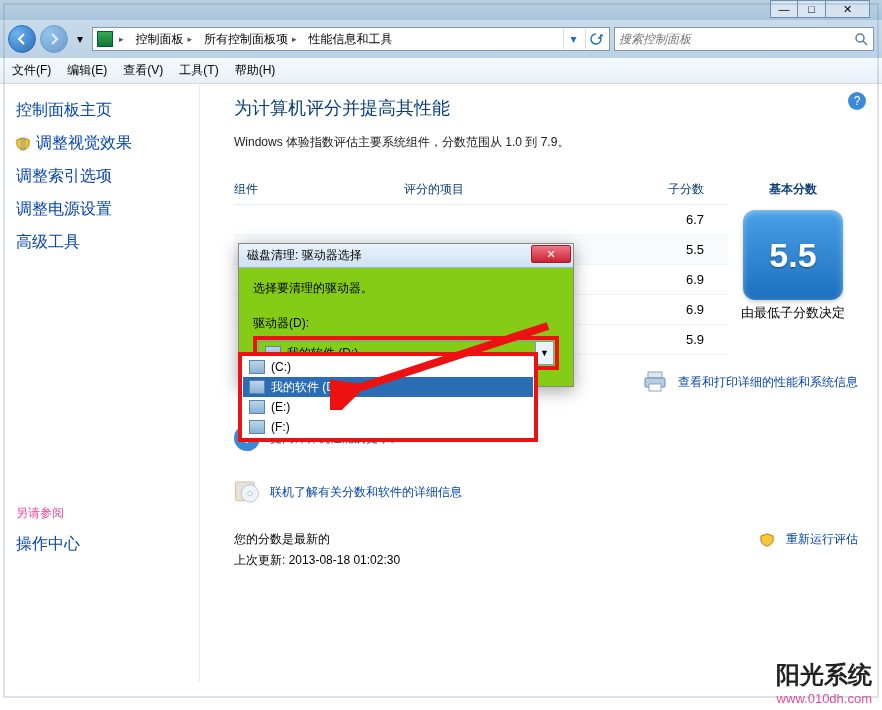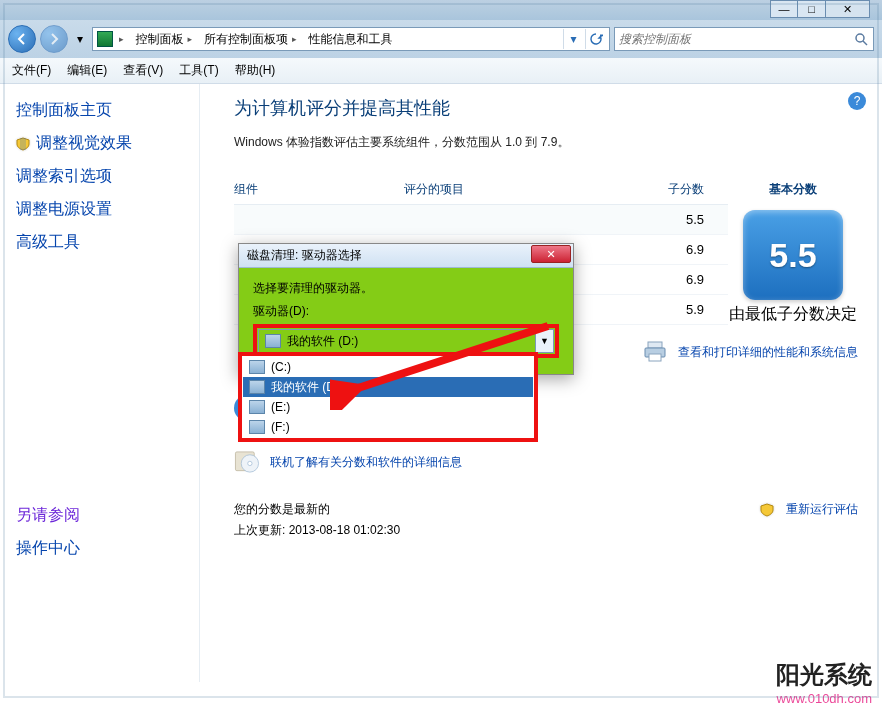--- a/index.html
+++ b/index.html
@@ -29,59 +29,59 @@
 
 .menubar { height:26px; background: linear-gradient(#f5f9fc,#e8f0f6); border-bottom:1px solid #d0dce8; display:flex; align-items:center; padding:0 6px; gap:4px; }
 .menu-item { padding: 4px 6px; cursor:pointer; }
 
 
 .content { display:flex; height: 598px; position:relative; }
 .sidebar { width:200px; background:#fff; border-right:1px solid #e6edf3; padding:10px 0 10px 16px; }
 .side-link { color:#0645ad; padding:6px 0; display:flex; align-items:center; gap:6px; font-size:16px; cursor:pointer; }
 .side-link .shield { width:14px; height:14px; }
 .side-sect { margin-top: 240px; }
-.side-header { color:#6d28d9; font-size:16px; padding:6px 0; }
+.side-header { color:#ec4899; font-size:12px; padding:6px 0; }
 
 .main { flex:1; padding: 12px 24px 12px 34px; position:relative; }
 .help-btn { position:absolute; right:16px; top:8px; width:18px; height:18px; border-radius:50%; background:#3b8ad9; color:#fff; display:flex; align-items:center; justify-content:center; font-size:12px; cursor:pointer; }
 .page-title { color:#0a3f78; font-size:18px; margin-bottom:14px; }
 .page-desc { color:#222; font-size:12px; margin-bottom:24px; }
 
 .score-grid { display:flex; gap:0; align-items:flex-start; }
 .score-left { flex:1; }
 .t-head { display:flex; font-weight:normal; color:#0a3f78; border-bottom:1px solid #e6edf3; padding:6px 0; }
 .col-comp { width:170px; }
 .col-item { flex:1; }
 .col-sub { width:70px; text-align:right; padding-right:24px; }
 .t-row { display:flex; align-items:center; height:30px; border-bottom:1px solid #f0f4f8; }
 .t-row .col-sub { font-size:13px; }
 .t-row.highlight { background:#f8fbfc; }
 .score-big-cell { width:130px; text-align:center; }
 .big-label { font-weight:bold; color:#0a3f78; padding:6px 0; }
 .big-tile { width:100px; height:90px; margin:6px auto 4px; border-radius:12px; background: linear-gradient(#4aa0e6,#1d6fbf); display:flex; align-items:center; justify-content:center; box-shadow: inset 0 2px 6px rgba(255,255,255,.4), 0 2px 4px rgba(0,0,0,.2); }
 .big-tile span { color:#fff; font-size:34px; font-weight:bold; text-shadow:0 1px 2px rgba(0,0,0,.4); }
-.big-caption { font-size:16px; }
+.big-caption { font-size:13px; }
 
 .info-row { display:flex; align-items:center; gap:10px; margin: 14px 0 0; }
 .info-row .ico { width:26px; height:26px; display:flex; align-items:center; justify-content:center; }
 .printer-ico svg { width:24px; height:22px; }
 .q-ico { width:26px; height:26px; border-radius:50%; background:#3b8ad9; color:#fff; display:flex; align-items:center; justify-content:center; font-size:16px; }
 .info-row a { color:#0645ad; cursor:pointer; }
 .disc-ico { width:36px; height:36px; }
 
 .status { margin-top:26px; font-size:12px; }
 .status .line2 { margin-top:4px; }
 .rerun { float:right; display:flex; align-items:center; gap:12px; color:#0645ad; cursor:pointer; }
 
 
 .dialog { position:absolute; left:238px; top:243px; width:336px; background:#84cc16; border:1px solid #888; box-shadow: 0 4px 16px rgba(0,0,0,.35); z-index: 20; }
 .dlg-title { height:24px; background: linear-gradient(#eaf2fb,#cfe1f3); border-bottom:1px solid #9fb9d4; display:flex; align-items:center; padding:0 4px 0 8px; font-size:12px; position:relative; }
 .dlg-close { position:absolute; right:2px; top:1px; width:40px; height:18px; background: linear-gradient(#e78,#c23); border:1px solid #922; border-radius:2px; display:flex; align-items:center; justify-content:center; color:#fff; font-size:11px; cursor:pointer; }
 .dlg-body { padding: 12px 14px 16px; }
-.dlg-label { margin-bottom:6px; }
+.dlg-label { margin-bottom:18px; }
 .dlg-driveslabel { margin-bottom:4px; }
 .combo { height:24px; border:1px solid #7a9ab8; display:flex; align-items:center; position:relative; }
 .combo .sel { flex:1; display:flex; align-items:center; gap:6px; padding:0 6px; }
 .drive-icon { width:16px; height:14px; background: linear-gradient(#bcd4ea,#8ab1d4); border:1px solid #5c85aa; }
 .combo-dd { width:18px; height:22px; background: #eaf2fb; border-left:1px solid #7a9ab8; display:flex; align-items:center; justify-content:center; font-size:9px; }
 .combo-box { border:4px solid #e11; padding:1px; }
 .dd-item { height:20px; display:flex; align-items:center; gap:6px; padding: 0 6px; cursor:pointer; }
 .dd-item.sel { background:#2a6db5; color:#fff; }
 .dropdown-box { border:4px solid #e11; padding:1px; position:absolute; left:238px; top:352px; z-index:21; width:300px; background:#fff; }
 
@@ -190,20 +190,25 @@
     <div class="page-title">为计算机评分并提高其性能</div>
     <div class="page-desc">Windows 体验指数评估主要系统组件，分数范围从 1.0 到 7.9。</div>
 
     <div class="score-grid">
       <div class="score-left">
         <div class="t-head">
           <div class="col-comp">组件</div>
           <div class="col-item">评分的项目</div>
           <div class="col-sub">子分数</div>
         </div>
+        <div class="t-row">
+            <div class="col-comp"></div>
+            <div class="col-item"></div>
+            <div class="col-sub">6.7</div>
+          </div>
         <div class="t-row highlight">
             <div class="col-comp"></div>
             <div class="col-item"></div>
             <div class="col-sub">5.5</div>
           </div>
         <div class="t-row">
             <div class="col-comp"></div>
             <div class="col-item"></div>
             <div class="col-sub">6.9</div>
           </div>

